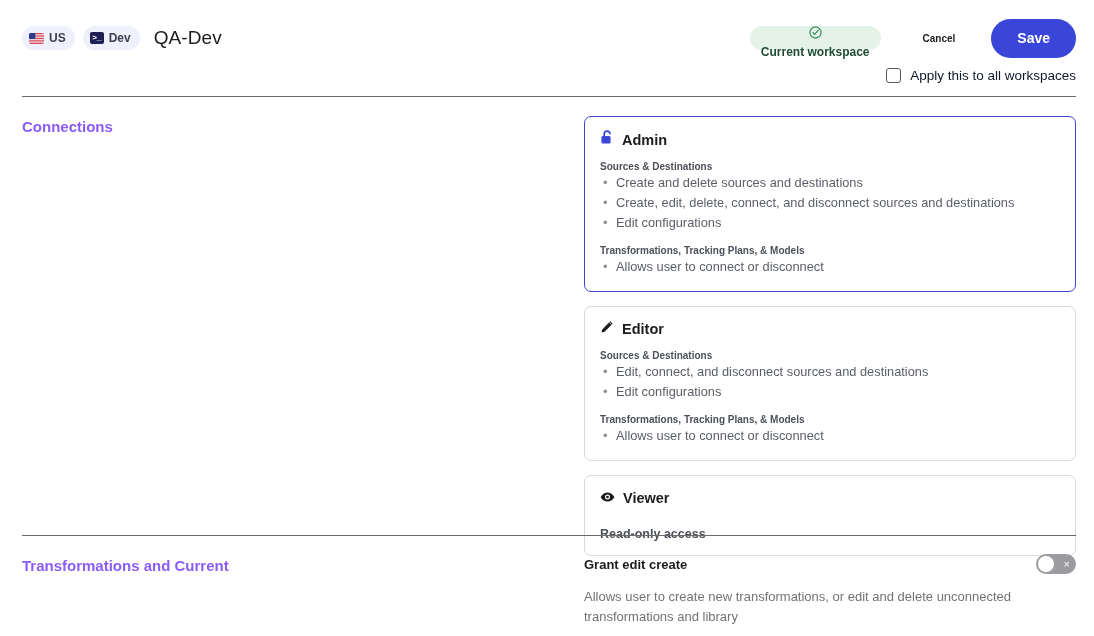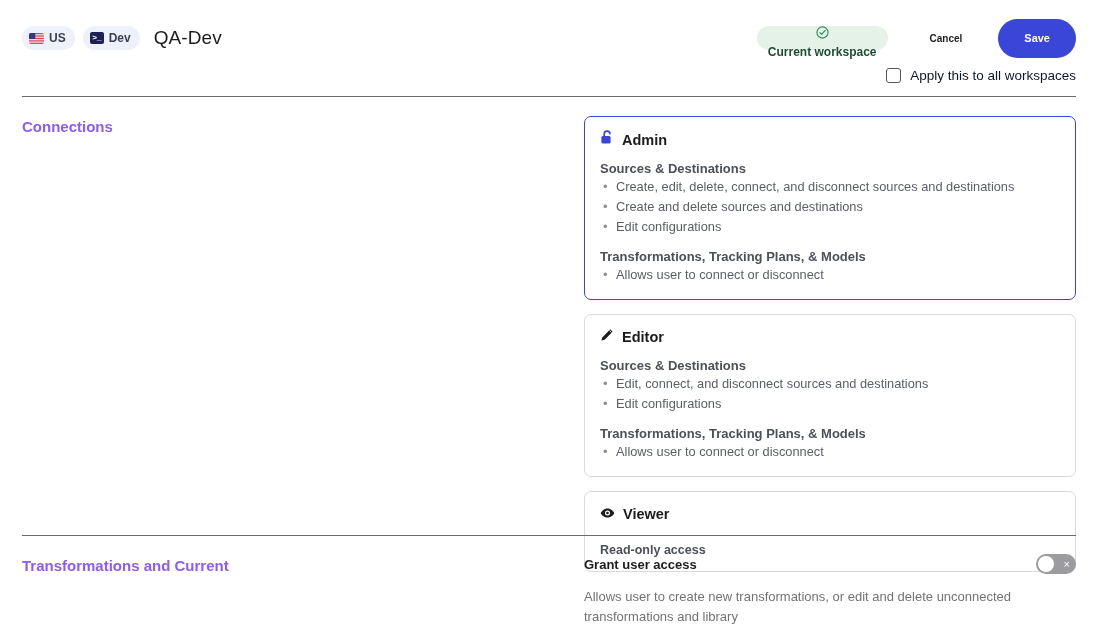--- a/index.html
+++ b/index.html
@@ -101,21 +101,21 @@
     padding: 8px 14px;
     margin-left: 28px;
   }
   .save-btn {
     margin-left: 22px;
     background: #3a46d8;
     color: #ffffff;
     border: none;
     border-radius: 20px;
     font-family: inherit;
-    font-size: 11px;
+    font-size: 14px;
     font-weight: 700;
     height: 39px;
     padding: 0 26px;
     cursor: pointer;
   }
   .apply-row {
     position: absolute;
     top: 68px;
     right: 18px;
     display: flex;
@@ -183,21 +183,21 @@
     margin-bottom: 5px;
   }
   .role-name {
     font-size: 14.5px;
     font-weight: 700;
     color: #1c1c1e;
   }
   .role-icon { display: block; }
 
   .group-title {
-    font-size: 13px;
+    font-size: 10px;
     font-weight: 700;
     color: #4c5058;
     margin-top: 12px;
     margin-bottom: 1px;
   }
   .perm-list {
     list-style: none;
     margin: 0;
     padding: 0;
   }
@@ -344,22 +344,22 @@
           <svg width="14" height="15" viewBox="0 0 14 15" xmlns="http://www.w3.org/2000/svg">
             <path d="M4.2 6.2 V4.0 a2.9 2.9 0 0 1 5.75 -0.45" fill="none" stroke="#3a46d8" stroke-width="1.7" stroke-linecap="round"></path>
             <rect x="1.4" y="6.1" width="9.2" height="7.4" rx="1.5" fill="#3a46d8"></rect>
           </svg>
         </span>
         <span class="role-name">Admin</span>
       </div>
 
       <div class="group-title">Sources &amp; Destinations</div>
       <ul class="perm-list">
+        <li class="perm-item">Create and delete sources and destinations</li>
         <li class="perm-item">Create, edit, delete, connect, and disconnect sources and destinations</li>
-        <li class="perm-item">Create and delete sources and destinations</li>
         <li class="perm-item">Edit configurations</li>
       </ul>
 
       <div class="group-title">Transformations, Tracking Plans, &amp; Models</div>
       <ul class="perm-list">
         <li class="perm-item">Allows user to connect or disconnect</li>
       </ul>
     </div>
 
     <div class="role-card">
@@ -400,21 +400,21 @@
     </div>
 
   </div>
 
   <div class="divider d2"></div>
 
   <div class="section-label transformations">Transformations and Current</div>
 
   <div class="grant-block">
     <div class="grant-head">
-      <span class="grant-title">Grant user access</span>
+      <span class="grant-title">Grant edit create</span>
       <span class="toggle">
         <span class="knob"></span>
         <span class="xmark">×</span>
       </span>
     </div>
     <div class="grant-desc">Allows user to create new transformations, or edit and delete unconnected transformations and library</div>
   </div>
 
 </div>
 

